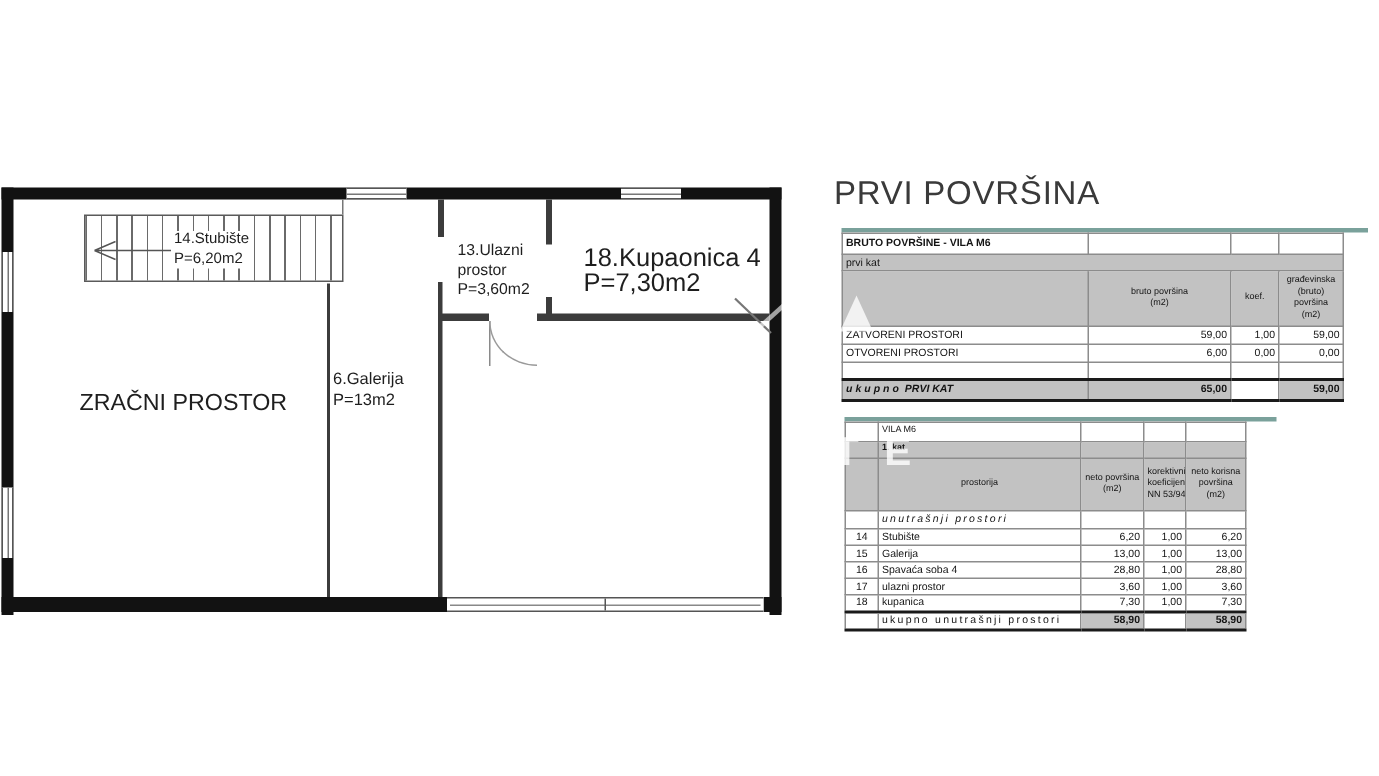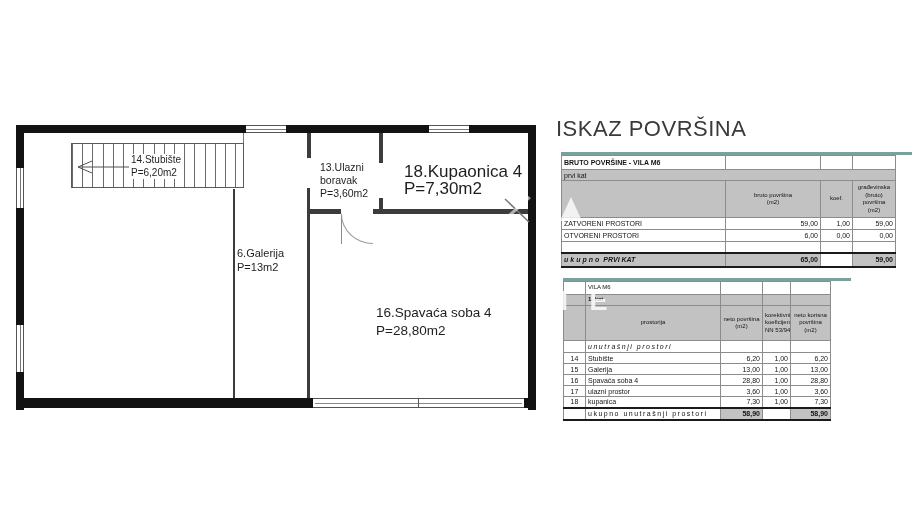--- a/index.html
+++ b/index.html
@@ -1,21 +1,21 @@
 <!DOCTYPE html>
 <html><head>
 <meta charset="utf-8">
 <style>
   html,body{margin:0;padding:0;background:#fff;}
   .canvas{position:relative;width:919px;height:517px;background:#fff;overflow:hidden;
           font-family:"Liberation Sans",sans-serif;}
   .abs{position:absolute;}
 
   
-  .plan{position:absolute;left:16px;top:125px;width:520px;height:285px;}
+  .plan{position:absolute;left:1px;top:125px;width:520px;height:285px;}
   .wall{position:absolute;background:#121212;}
   .iwall{position:absolute;background:#3c3c3c;}
   .win-h{position:absolute;background:#fff;border-top:1px solid #555;border-bottom:1px solid #555;box-sizing:border-box;}
   .win-h .mid{position:absolute;left:0;right:0;top:50%;height:1px;background:#777;}
   .win-v{position:absolute;background:#fff;border-left:1px solid #555;border-right:1px solid #555;box-sizing:border-box;}
   .win-v .mid{position:absolute;top:0;bottom:0;left:50%;width:1px;background:#777;}
   .stair{position:absolute;left:55px;top:18px;width:173px;height:45px;box-sizing:border-box;
          border:1px solid #5a5a5a;
          background:repeating-linear-gradient(90deg,#6a6a6a 0,#6a6a6a 1px,transparent 1px,transparent 10.2px);}
   .stair-label{position:absolute;left:113px;top:29px;background:#fff;padding:0 2px;
@@ -104,41 +104,38 @@
 
     <svg class="abs" style="left:488px;top:73px;" width="26" height="25" viewBox="0 0 26 25">
       <path d="M1,1 L25,24" stroke="#777" stroke-width="1.5" fill="none"></path>
     </svg>
 
     <div class="stair-label">
       <div>14.Stubište</div>
       <div>P=6,20m2</div>
     </div>
     <div class="rlabel" style="left:52px;top:134px;font-size:15.5px;line-height:19px;">
+      <div>ZRAČNI PROSTOR</div>
     </div>
     <div class="rlabel" style="left:221px;top:121px;font-size:11px;line-height:14px;">
       <div>6.Galerija</div>
       <div>P=13m2</div>
     </div>
     <div class="rlabel" style="left:304px;top:36px;font-size:10.5px;line-height:13px;">
       <div>13.Ulazni</div>
-      <div>boravak</div>
+      <div>prostor</div>
       <div>P=3,60m2</div>
     </div>
     <div class="rlabel" style="left:388px;top:38px;font-size:17px;line-height:17px;">
       <div>18.Kupaonica 4</div>
       <div>P=7,30m2</div>
     </div>
-    <div class="rlabel" style="left:360px;top:179px;font-size:13.5px;line-height:18px;">
-      <div>16.Spavaća soba 4</div>
-      <div>P=28,80m2</div>
-    </div>
   </div>
 
-  <div class="title">ISKAZ POVRŠINA</div>
+  <div class="title">PRVI POVRŠINA</div>
 
   <div class="accent" style="left:561px;top:152px;width:351px;"></div>
   <table class="t" style="left:561px;top:155px;width:334px;">
     <colgroup>
         <col style="width:164px">
         <col style="width:95px">
         <col style="width:32px">
         <col style="width:43px">
       </colgroup>
     <tbody>

